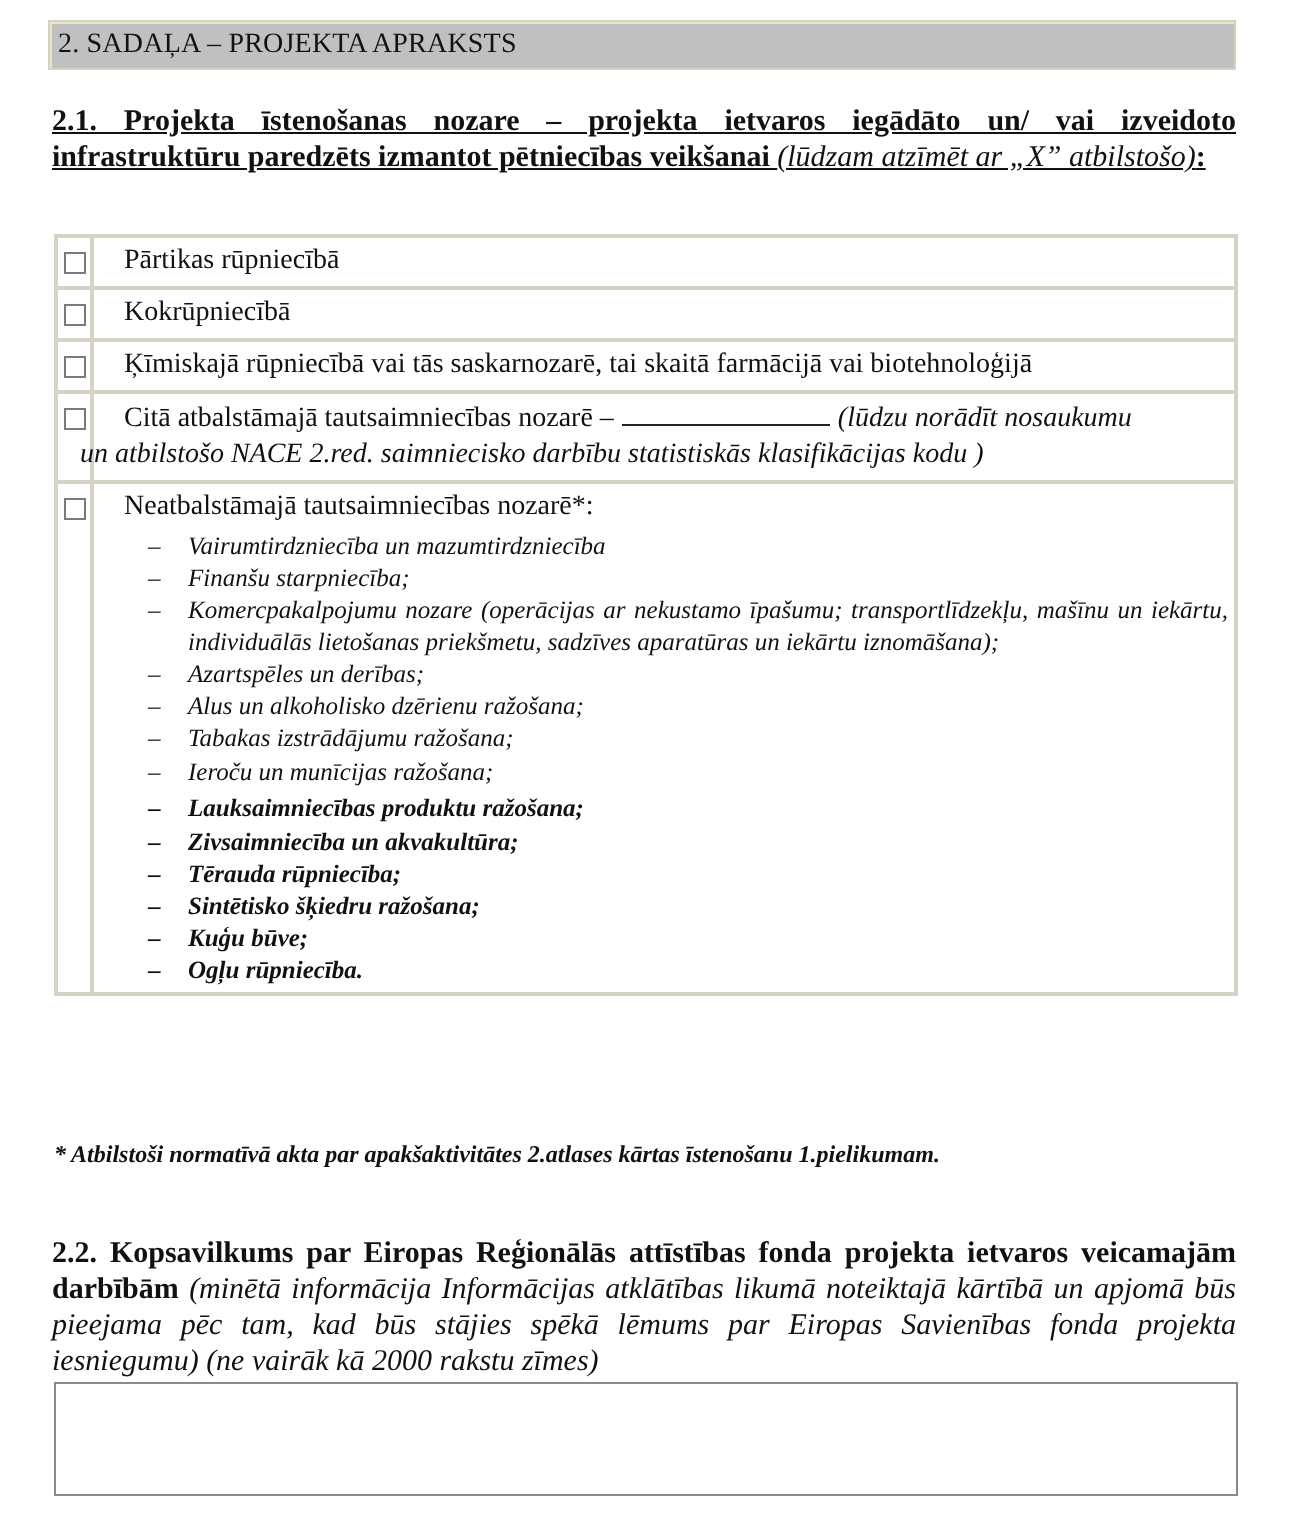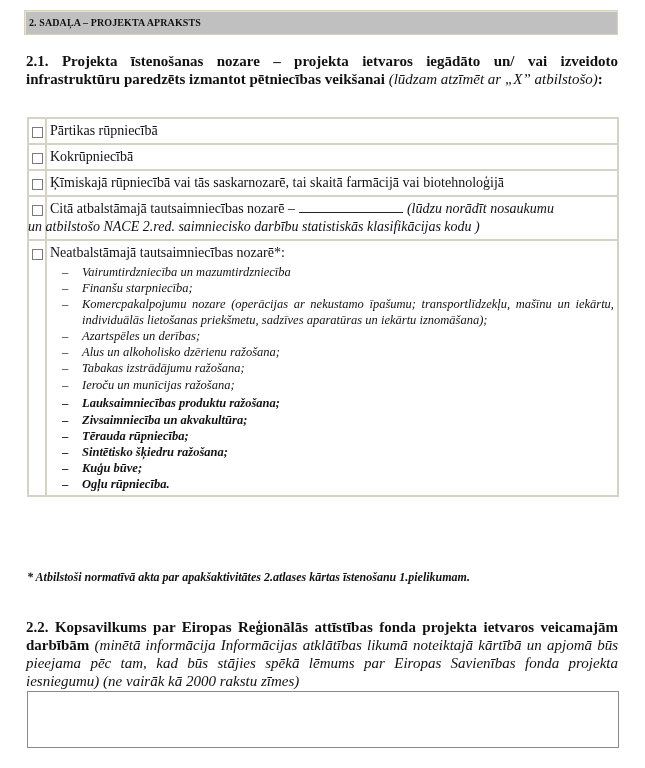--- a/index.html
+++ b/index.html
@@ -19,37 +19,37 @@
     position: absolute;
     left: 24px;
     top: 10px;
     width: 594px;
     height: 25px;
     background: #c0c0c0;
     border: 1px solid #d6d2bc;
     box-shadow: inset 1px 1px 0 #e8e4d0;
     box-sizing: border-box;
     padding-left: 4px;
-    font-weight: bold;
-    font-size: 10px;
+    font-weight: normal;
+    font-size: 14px;
     line-height: 24px;
     letter-spacing: 0.1px;
   }
   .q-heading {
     position: absolute;
     left: 26px;
     width: 592px;
     font-size: 15px;
     line-height: 18px;
     text-align: justify;
     text-align-last: left;
   }
   .q-heading b { font-weight: bold; }
   .q-heading i { font-style: italic; }
-  #q21 { top: 52px; }
+  #q21 { top: 52px; text-decoration: underline; }
   #q22 { top: 618px; }
 
   .options-table {
     position: absolute;
     left: 27px;
     top: 117px;
     width: 592px;
     border-collapse: collapse;
     table-layout: fixed;
   }
@@ -67,21 +67,21 @@
   .checkbox {
     display: inline-block;
     width: 11px;
     height: 11px;
     border: 1px solid #7a7a7a;
     background: #fff;
     box-sizing: border-box;
     cursor: pointer;
   }
   .options-table td.label-cell {
-    padding: 3px 3px 3px 3px;
+    padding: 3px 3px 3px 15px;
     line-height: 18px;
   }
   .row-h26 td { height: 26px; box-sizing: border-box; }
   .row-h28 td { height: 24px; box-sizing: border-box; margin-left: 40px; }
   .blank-underline {
     display: inline-block;
     width: 104px;
     border-bottom: 1px solid #222;
     height: 12px;
     margin: 0 4px;

